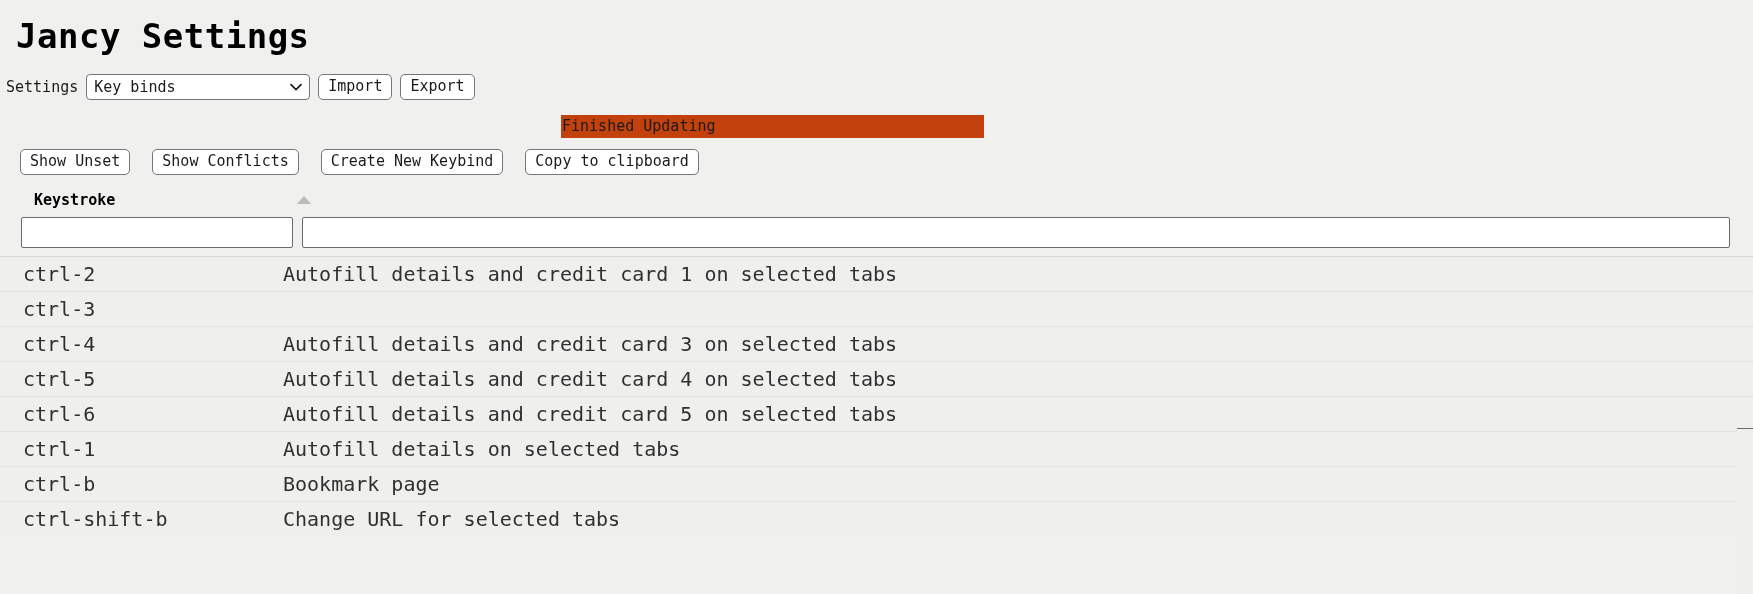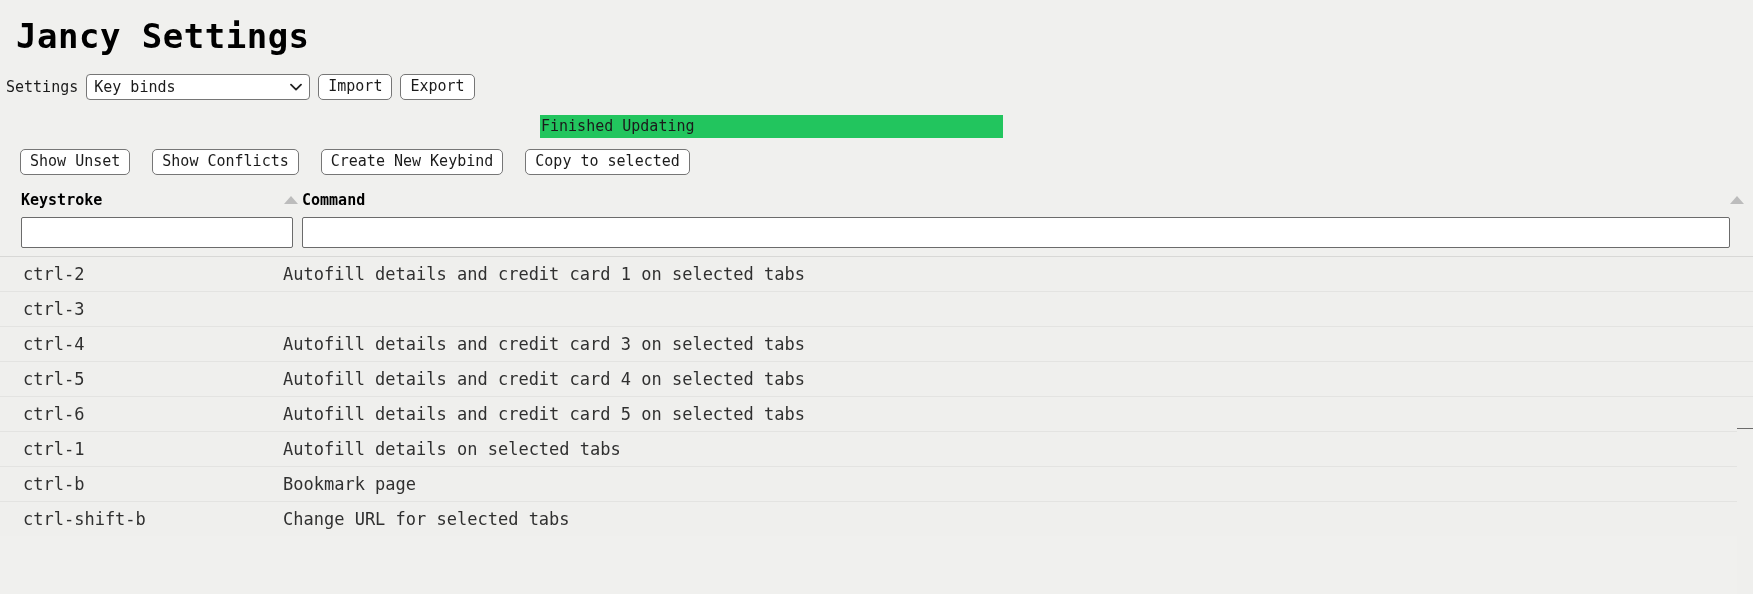--- a/index.html
+++ b/index.html
@@ -95,26 +95,26 @@
   }
 
   
   .status-area {
     position: relative;
     height: 26px;
     margin-top: 14px;
   }
   .status-banner {
     position: absolute;
-    left: 540px;
+    left: 561px;
     top: 0;
-    width: 463px;
+    width: 423px;
     height: 23px;
     line-height: 23px;
-    background: #22c55e;
+    background: #c2410c;
     color: #1b1b1b;
     font-size: 15px;
     padding-left: 1px;
     box-sizing: border-box;
     white-space: nowrap;
   }
 
   
   .actions-row {
     display: flex;
@@ -127,21 +127,21 @@
   .table-wrap {
     margin-top: 14px;
     position: relative;
     width: 1753px;
   }
 
   .thead {
     display: flex;
     align-items: flex-end;
     height: 22px;
-    padding-left: 21px;
+    padding-left: 34px;
     box-sizing: border-box;
   }
   .th {
     font-weight: bold;
     font-size: 15px;
     color: #000;
     position: relative;
     display: flex;
     align-items: center;
     cursor: pointer;
@@ -192,21 +192,21 @@
     display: flex;
     align-items: center;
     height: 35px;
     border-top: 1px solid #e3e3e1;
     box-sizing: border-box;
     background: #efefed;
     cursor: default;
   }
   .row:first-child { border-top: 1px solid #d8d8d6; }
   .cell {
-    font-size: 17px;
+    font-size: 20px;
     color: #303030;
     white-space: nowrap;
     overflow: hidden;
   }
   .cell-keystroke {
     width: 281px;
     padding-left: 23px;
     box-sizing: border-box;
   }
   .cell-command {
@@ -254,34 +254,30 @@
   </div>
 
   <div class="status-area">
     <div class="status-banner">Finished Updating</div>
   </div>
 
   <div class="actions-row">
     <button class="btn">Show Unset</button>
     <button class="btn">Show Conflicts</button>
     <button class="btn">Create New Keybind</button>
-    <button class="btn">Copy to selected</button>
+    <button class="btn">Copy to clipboard</button>
   </div>
 
   <div class="table-wrap">
 
     <div class="thead">
       <div class="th th-keystroke">
         <span>Keystroke</span>
         <span class="sort-tri ks"></span>
       </div>
-      <div class="th th-command">
-        <span>Command</span>
-        <span class="sort-tri cmd"></span>
-      </div>
     </div>
 
     <div class="filter-row">
       <input class="filter-input filter-keystroke" type="text" value="" style="">
       <input class="filter-input filter-command" type="text" value="" style="">
     </div>
 
     <div class="tbody" id="tbody">
         <div class="row">
           <div class="cell cell-keystroke">ctrl-2</div>

